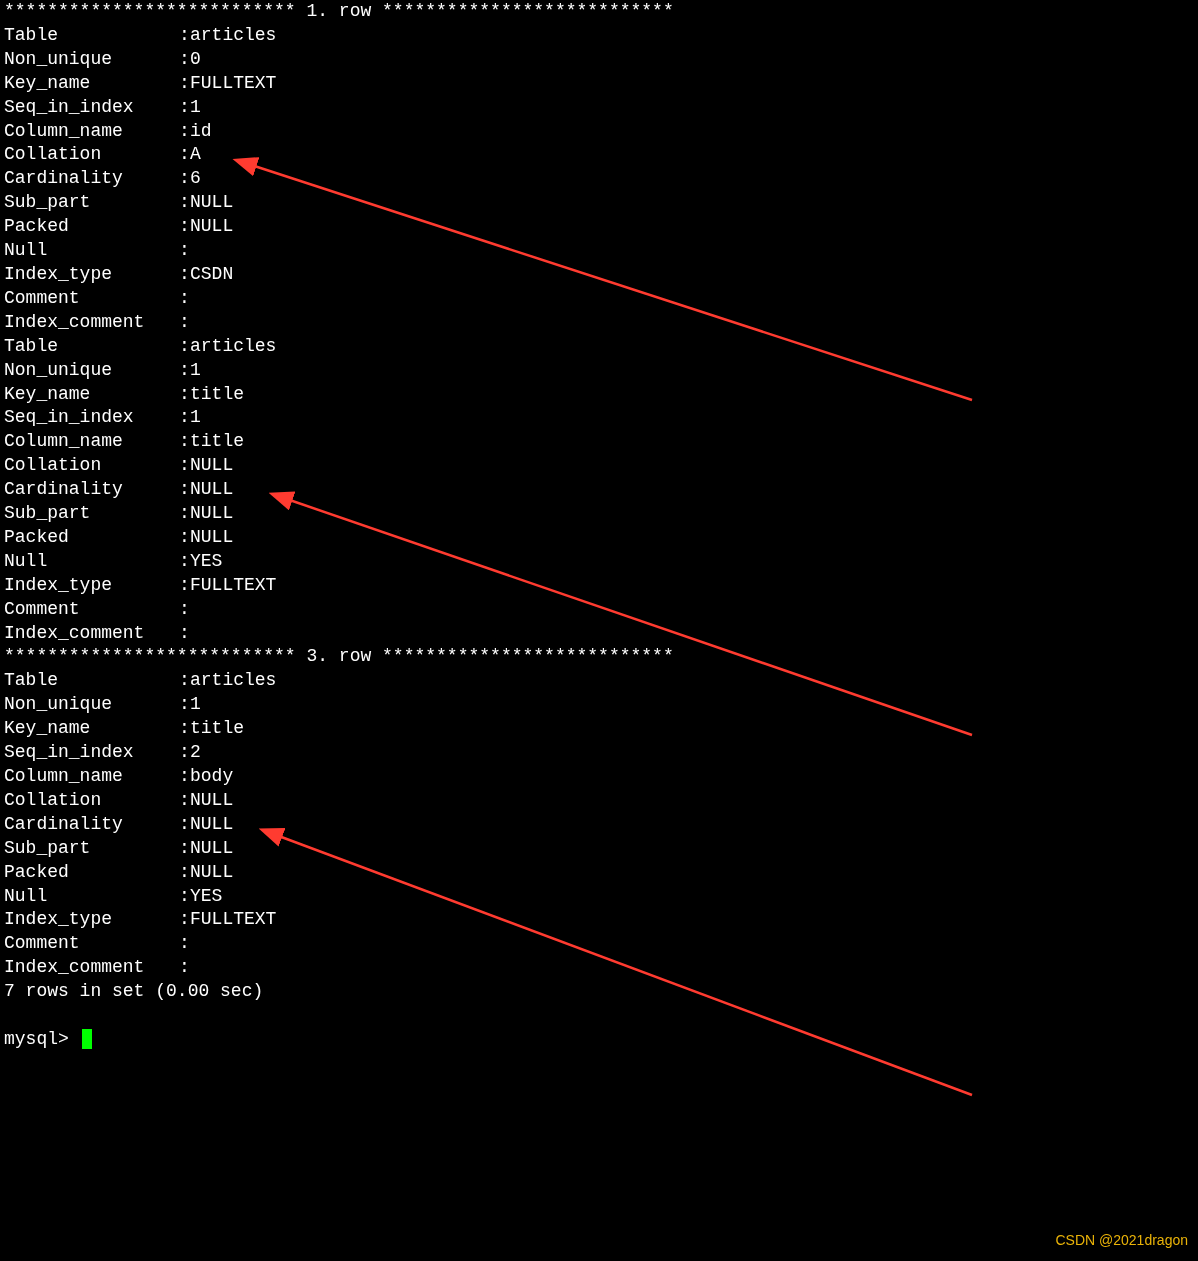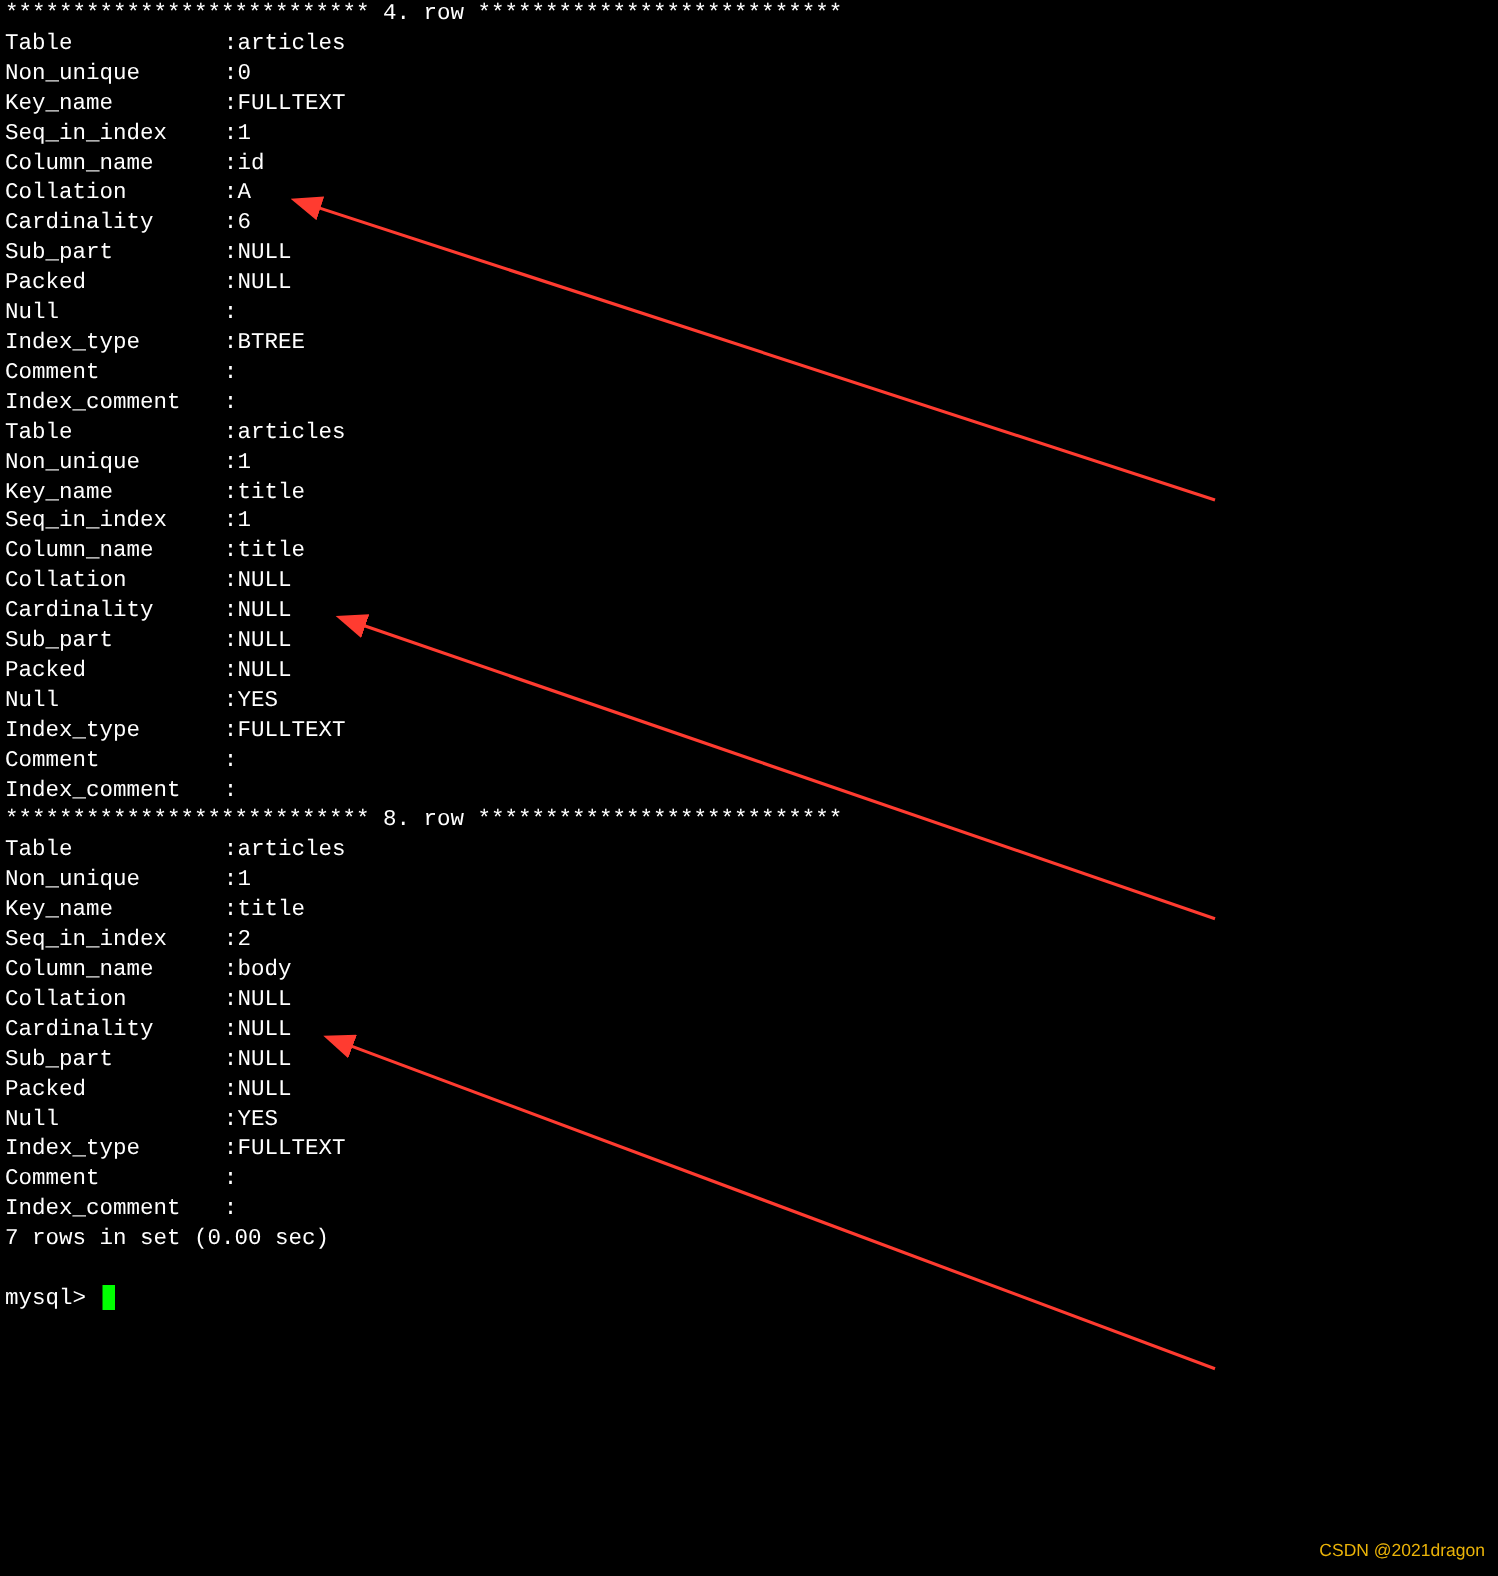--- a/index.html
+++ b/index.html
@@ -40,21 +40,21 @@
       position: absolute;
       top: 0; left: 0;
       width: 1198px; height: 1261px;
       pointer-events: none;
     }
   </style>
 </head>
 <body>
 
 <div id="terminal">
-    <div class="line">*************************** 4. row ***************************</div>
+    <div class="line">*************************** 1. row ***************************</div>
     <div class="field">
       <span class="label">Table</span>
       <span class="colon">:</span> 
       <span class="value">articles</span>
     </div>
     <div class="field">
       <span class="label">Non_unique</span>
       <span class="colon">:</span> 
       <span class="value">0</span>
     </div>
@@ -94,21 +94,21 @@
       <span class="value">NULL</span>
     </div>
     <div class="field">
       <span class="label">Null</span>
       <span class="colon">:</span> 
       <span class="value"></span>
     </div>
     <div class="field">
       <span class="label">Index_type</span>
       <span class="colon">:</span> 
-      <span class="value">BTREE</span>
+      <span class="value">CSDN</span>
     </div>
     <div class="field">
       <span class="label">Comment</span>
       <span class="colon">:</span> 
       <span class="value"></span>
     </div>
     <div class="field">
       <span class="label">Index_comment</span>
       <span class="colon">:</span> 
       <span class="value"></span>
@@ -171,21 +171,21 @@
     <div class="field">
       <span class="label">Comment</span>
       <span class="colon">:</span> 
       <span class="value"></span>
     </div>
     <div class="field">
       <span class="label">Index_comment</span>
       <span class="colon">:</span> 
       <span class="value"></span>
     </div>
-    <div class="line">*************************** 8. row ***************************</div>
+    <div class="line">*************************** 3. row ***************************</div>
     <div class="field">
       <span class="label">Table</span>
       <span class="colon">:</span> 
       <span class="value">articles</span>
     </div>
     <div class="field">
       <span class="label">Non_unique</span>
       <span class="colon">:</span> 
       <span class="value">1</span>
     </div>

